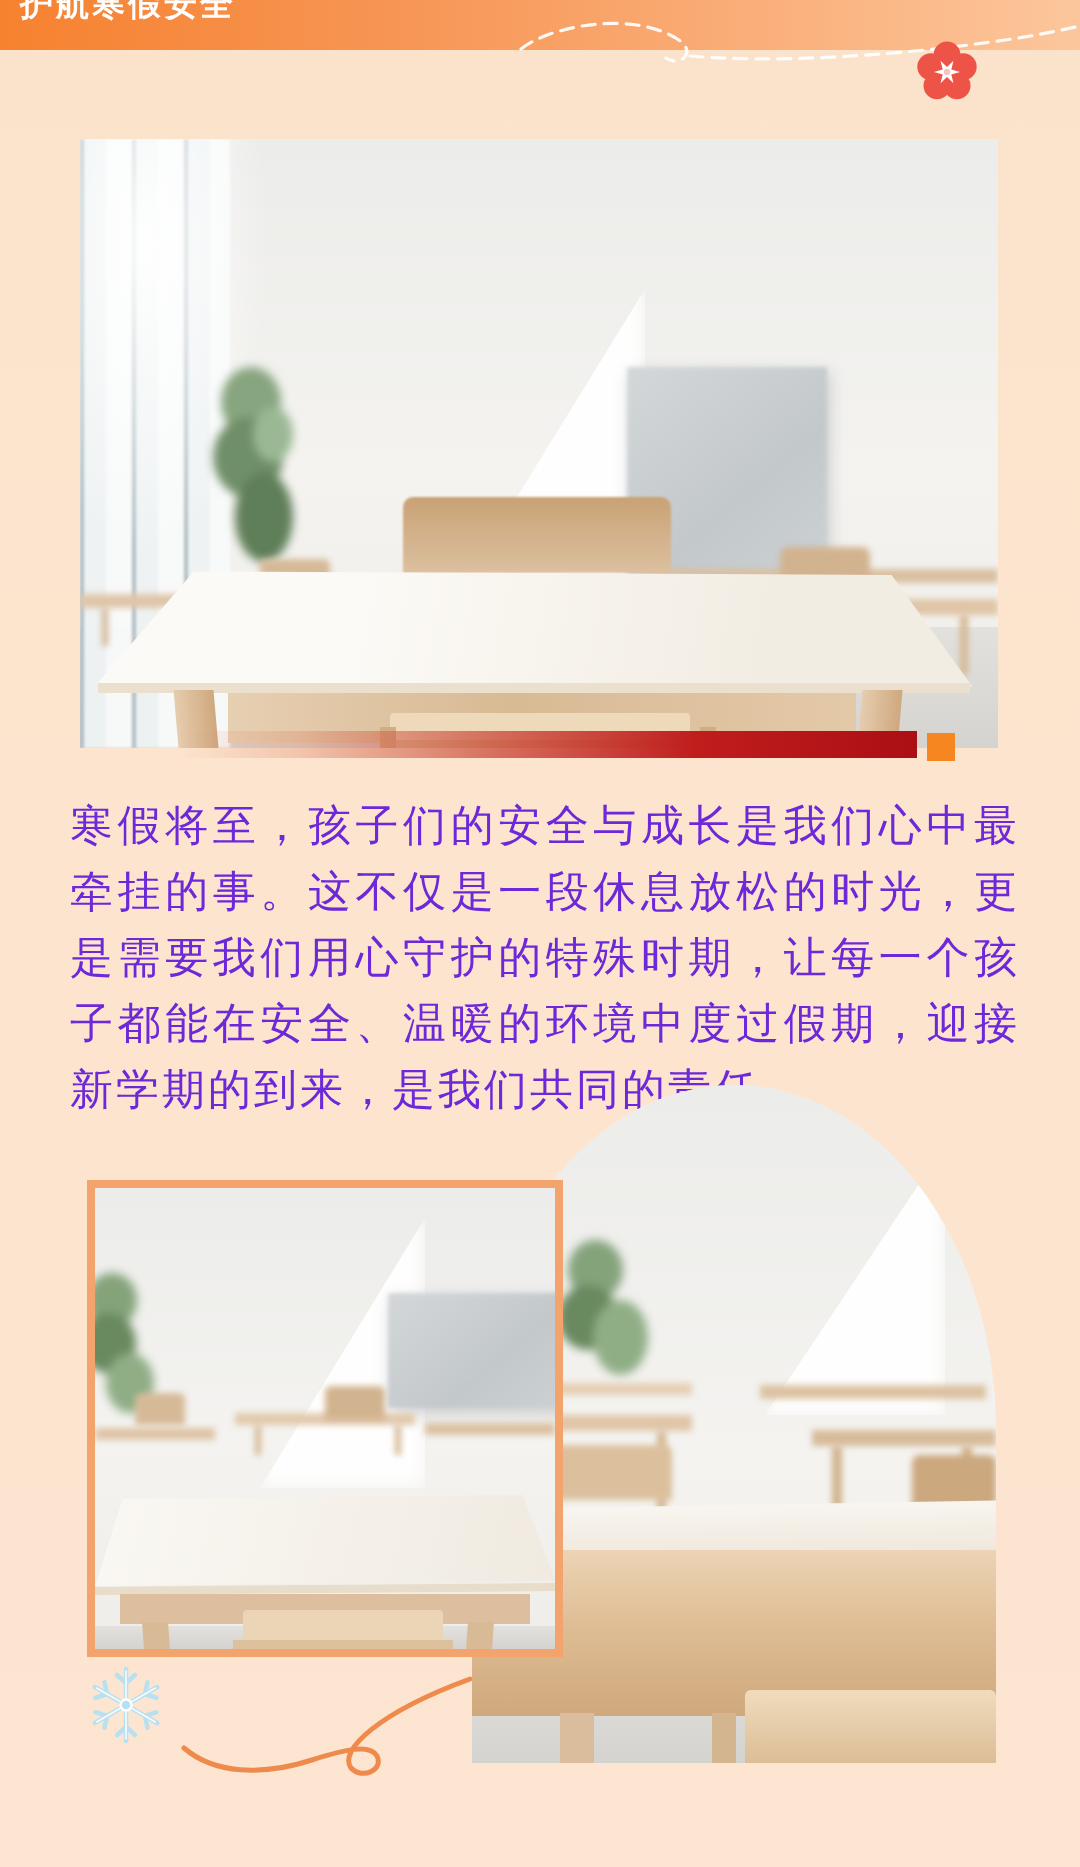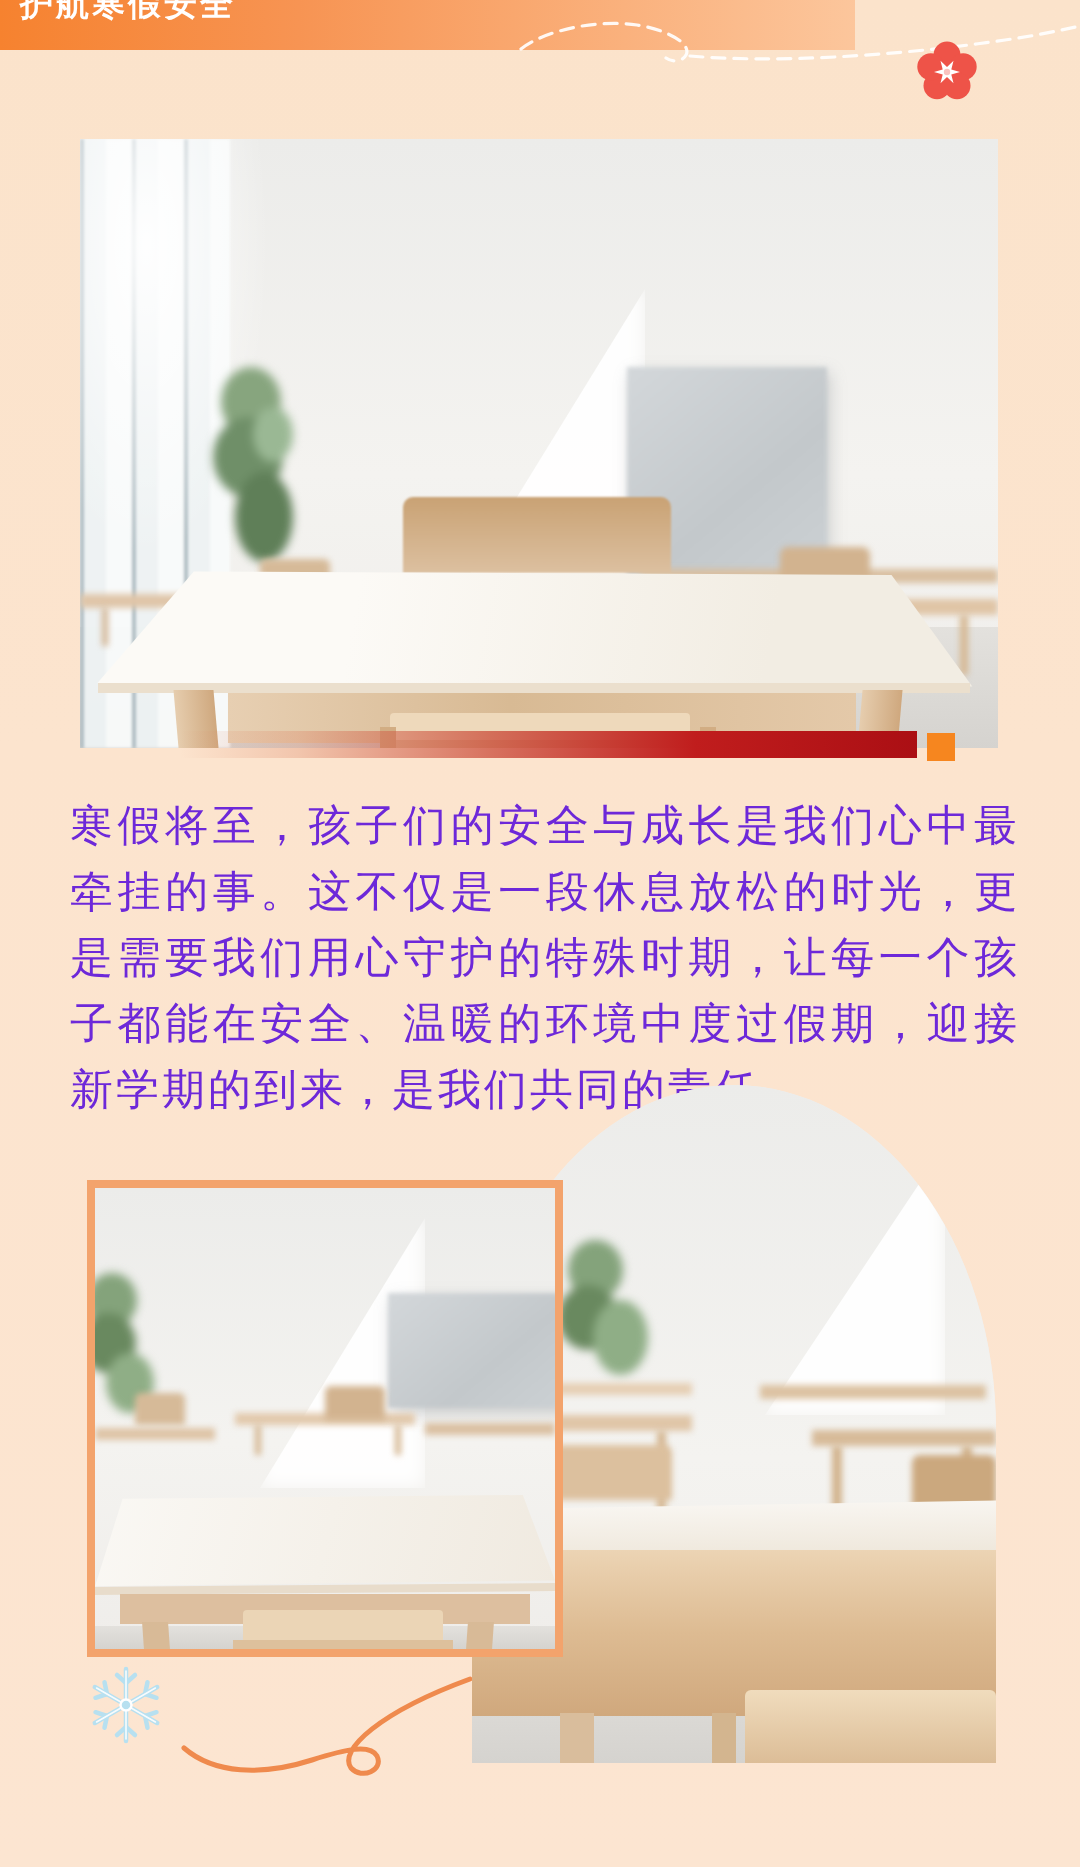--- a/index.html
+++ b/index.html
@@ -4,21 +4,21 @@
 <style>
   html,body{margin:0;padding:0;}
   body{
     width:1080px;height:1867px;position:relative;overflow:hidden;
     background:linear-gradient(180deg,#fbe3cb 0%,#fce4ce 40%,#fce5d1 100%);
     font-family:"Liberation Sans","DejaVu Sans",sans-serif;
   }
   .abs{position:absolute;}
 
   
-  .header-band{left:0;top:0;width:855px;height:50px;
+  .header-band{left:0;top:0;width:1080px;height:50px;
     background:linear-gradient(90deg,#f6822f 0%,#f79453 35%,#f9a76e 60%,#fcc69c 100%);}
   .header-title{left:20px;top:-18px;color:#ffffff;font-size:33px;font-weight:800;
     letter-spacing:3px;white-space:nowrap;}
 
   
   svg.overlay{position:absolute;pointer-events:none;}
 
   
   .photo{overflow:hidden;background:#efeeec;}
   .scene{position:absolute;inset:0;}

